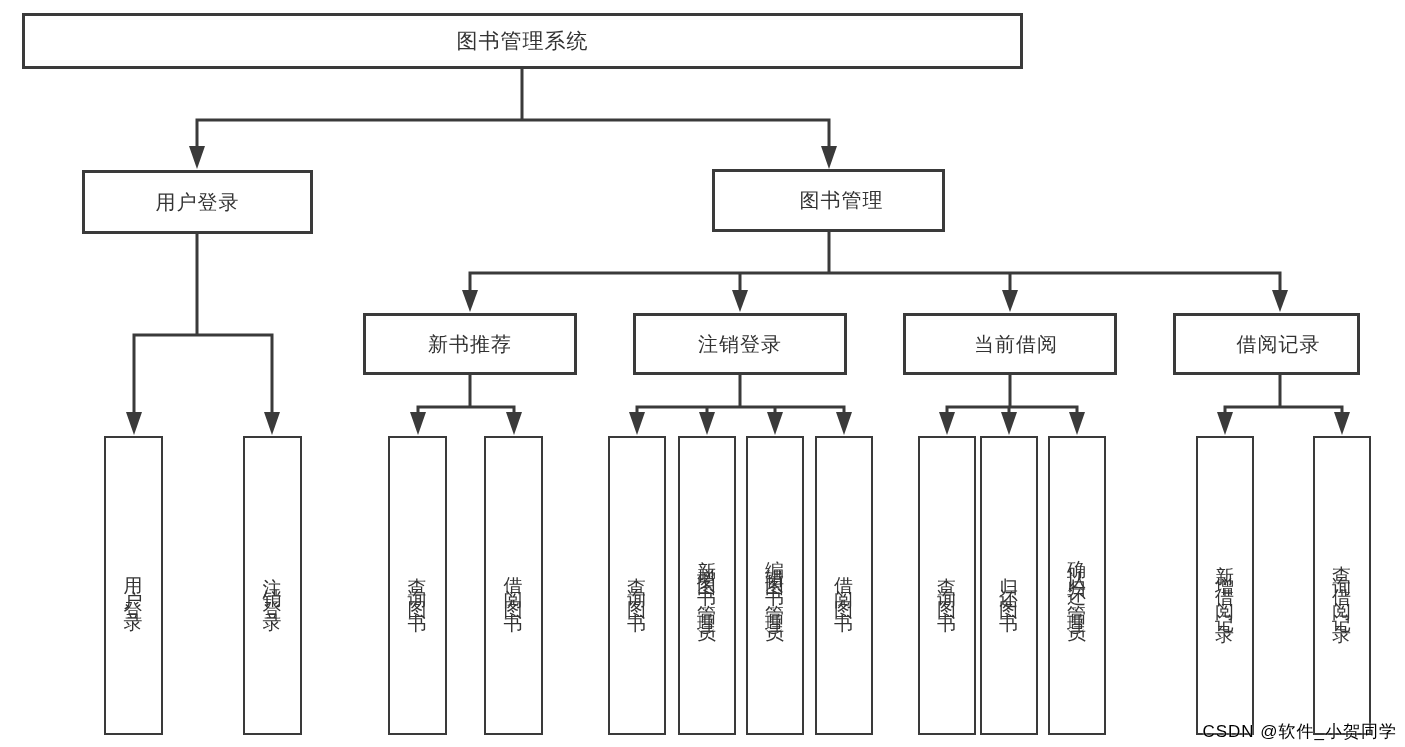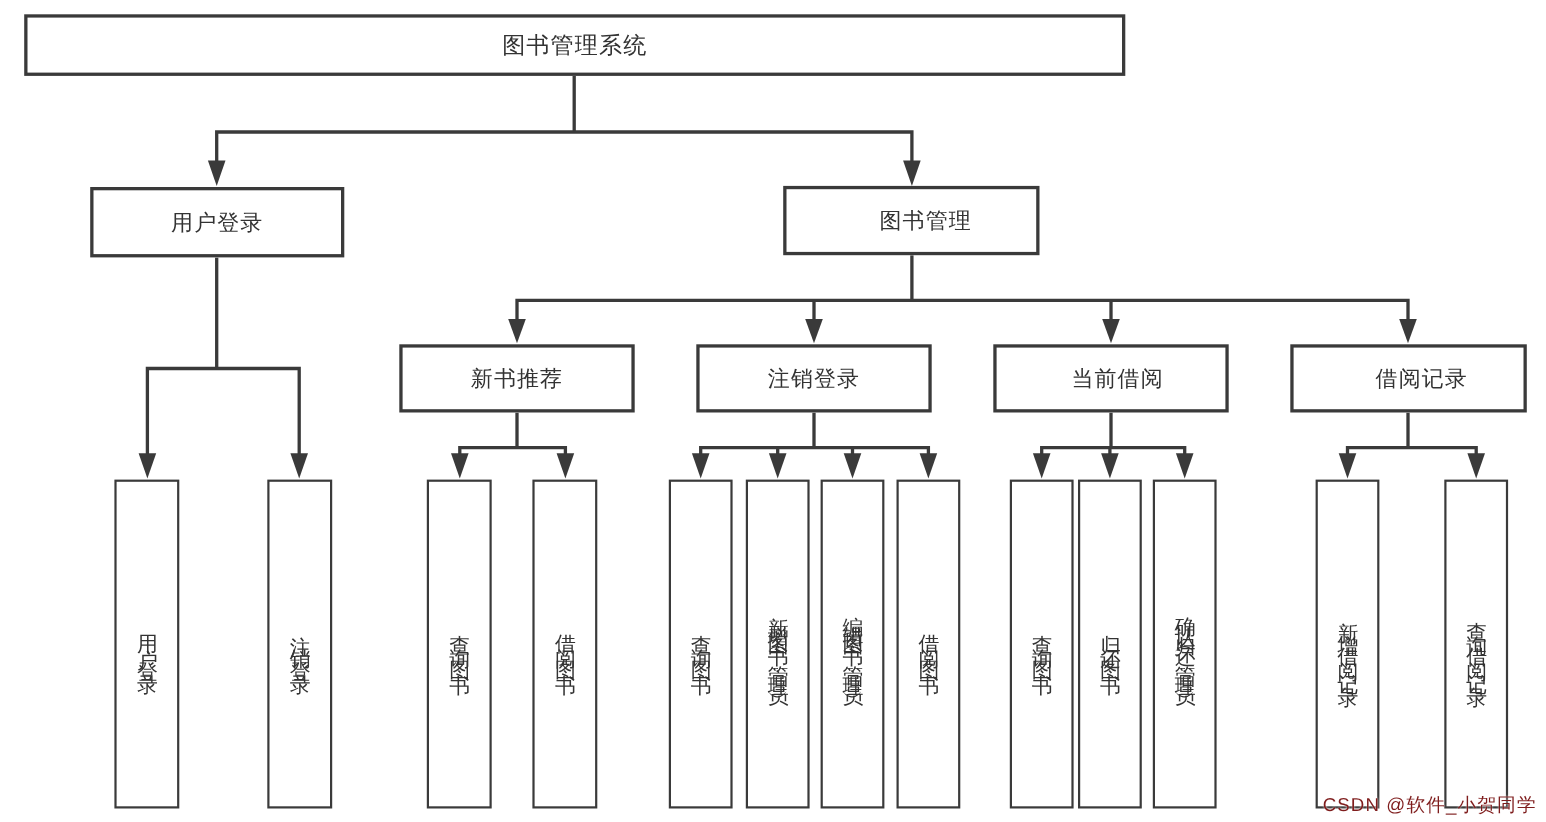--- a/index.html
+++ b/index.html
@@ -18,21 +18,21 @@
   .node.h { font-size:20px; letter-spacing:1px; }
   .node.root { font-size:21px; }
   .node.leaf { border-width:2.5px; }
   .node.leaf .vtext {
     writing-mode:vertical-rl; text-orientation:mixed;
     font-size:19px; line-height:1; letter-spacing:12px; color:#333333;
     white-space:nowrap;
   }
   #watermark {
     position:absolute; right:8px; bottom:4px; z-index:3;
-    font-size:17px; color:#7f1d1d; letter-spacing:1px;
+    font-size:17px; color:#000000; letter-spacing:1px;
     text-shadow:0 0 2px #ffffff;
   }
 </style>
 </head>
 <body>
 
 <svg id="connector-layer" width="1405" height="747" viewBox="0 0 1405 747">
   <g stroke="#3a3a3a" stroke-width="3" fill="none">
     <path d="M522 69 V120 M195.5 120 H830.5 M197 120 V148 M829 120 V148"></path>
   </g>
@@ -88,21 +88,21 @@
 
 <div class="node h" style="left:363px; top:313px; width:214px; height:62px;">
   <span>新书推荐</span>
 </div>
 <div class="node h" style="left:633px; top:313px; width:214px; height:62px;">
   <span>注销登录</span>
 </div>
 <div class="node h" style="left:903px; top:313px; width:214px; height:62px;padding-left:12px;">
   <span>当前借阅</span>
 </div>
-<div class="node h" style="left:1173px; top:313px; width:215px; height:62px;padding-left:24px;">
+<div class="node h" style="left:1173px; top:313px; width:187px; height:62px;padding-left:24px;">
   <span>借阅记录</span>
 </div>
 
 <div class="node leaf" style="left:104px; top:436px; width:59px; height:299px;">
   <span class="vtext">用户登录</span>
 </div>
 <div class="node leaf" style="left:243px; top:436px; width:59px; height:299px;">
   <span class="vtext">注销登录</span>
 </div>
 

